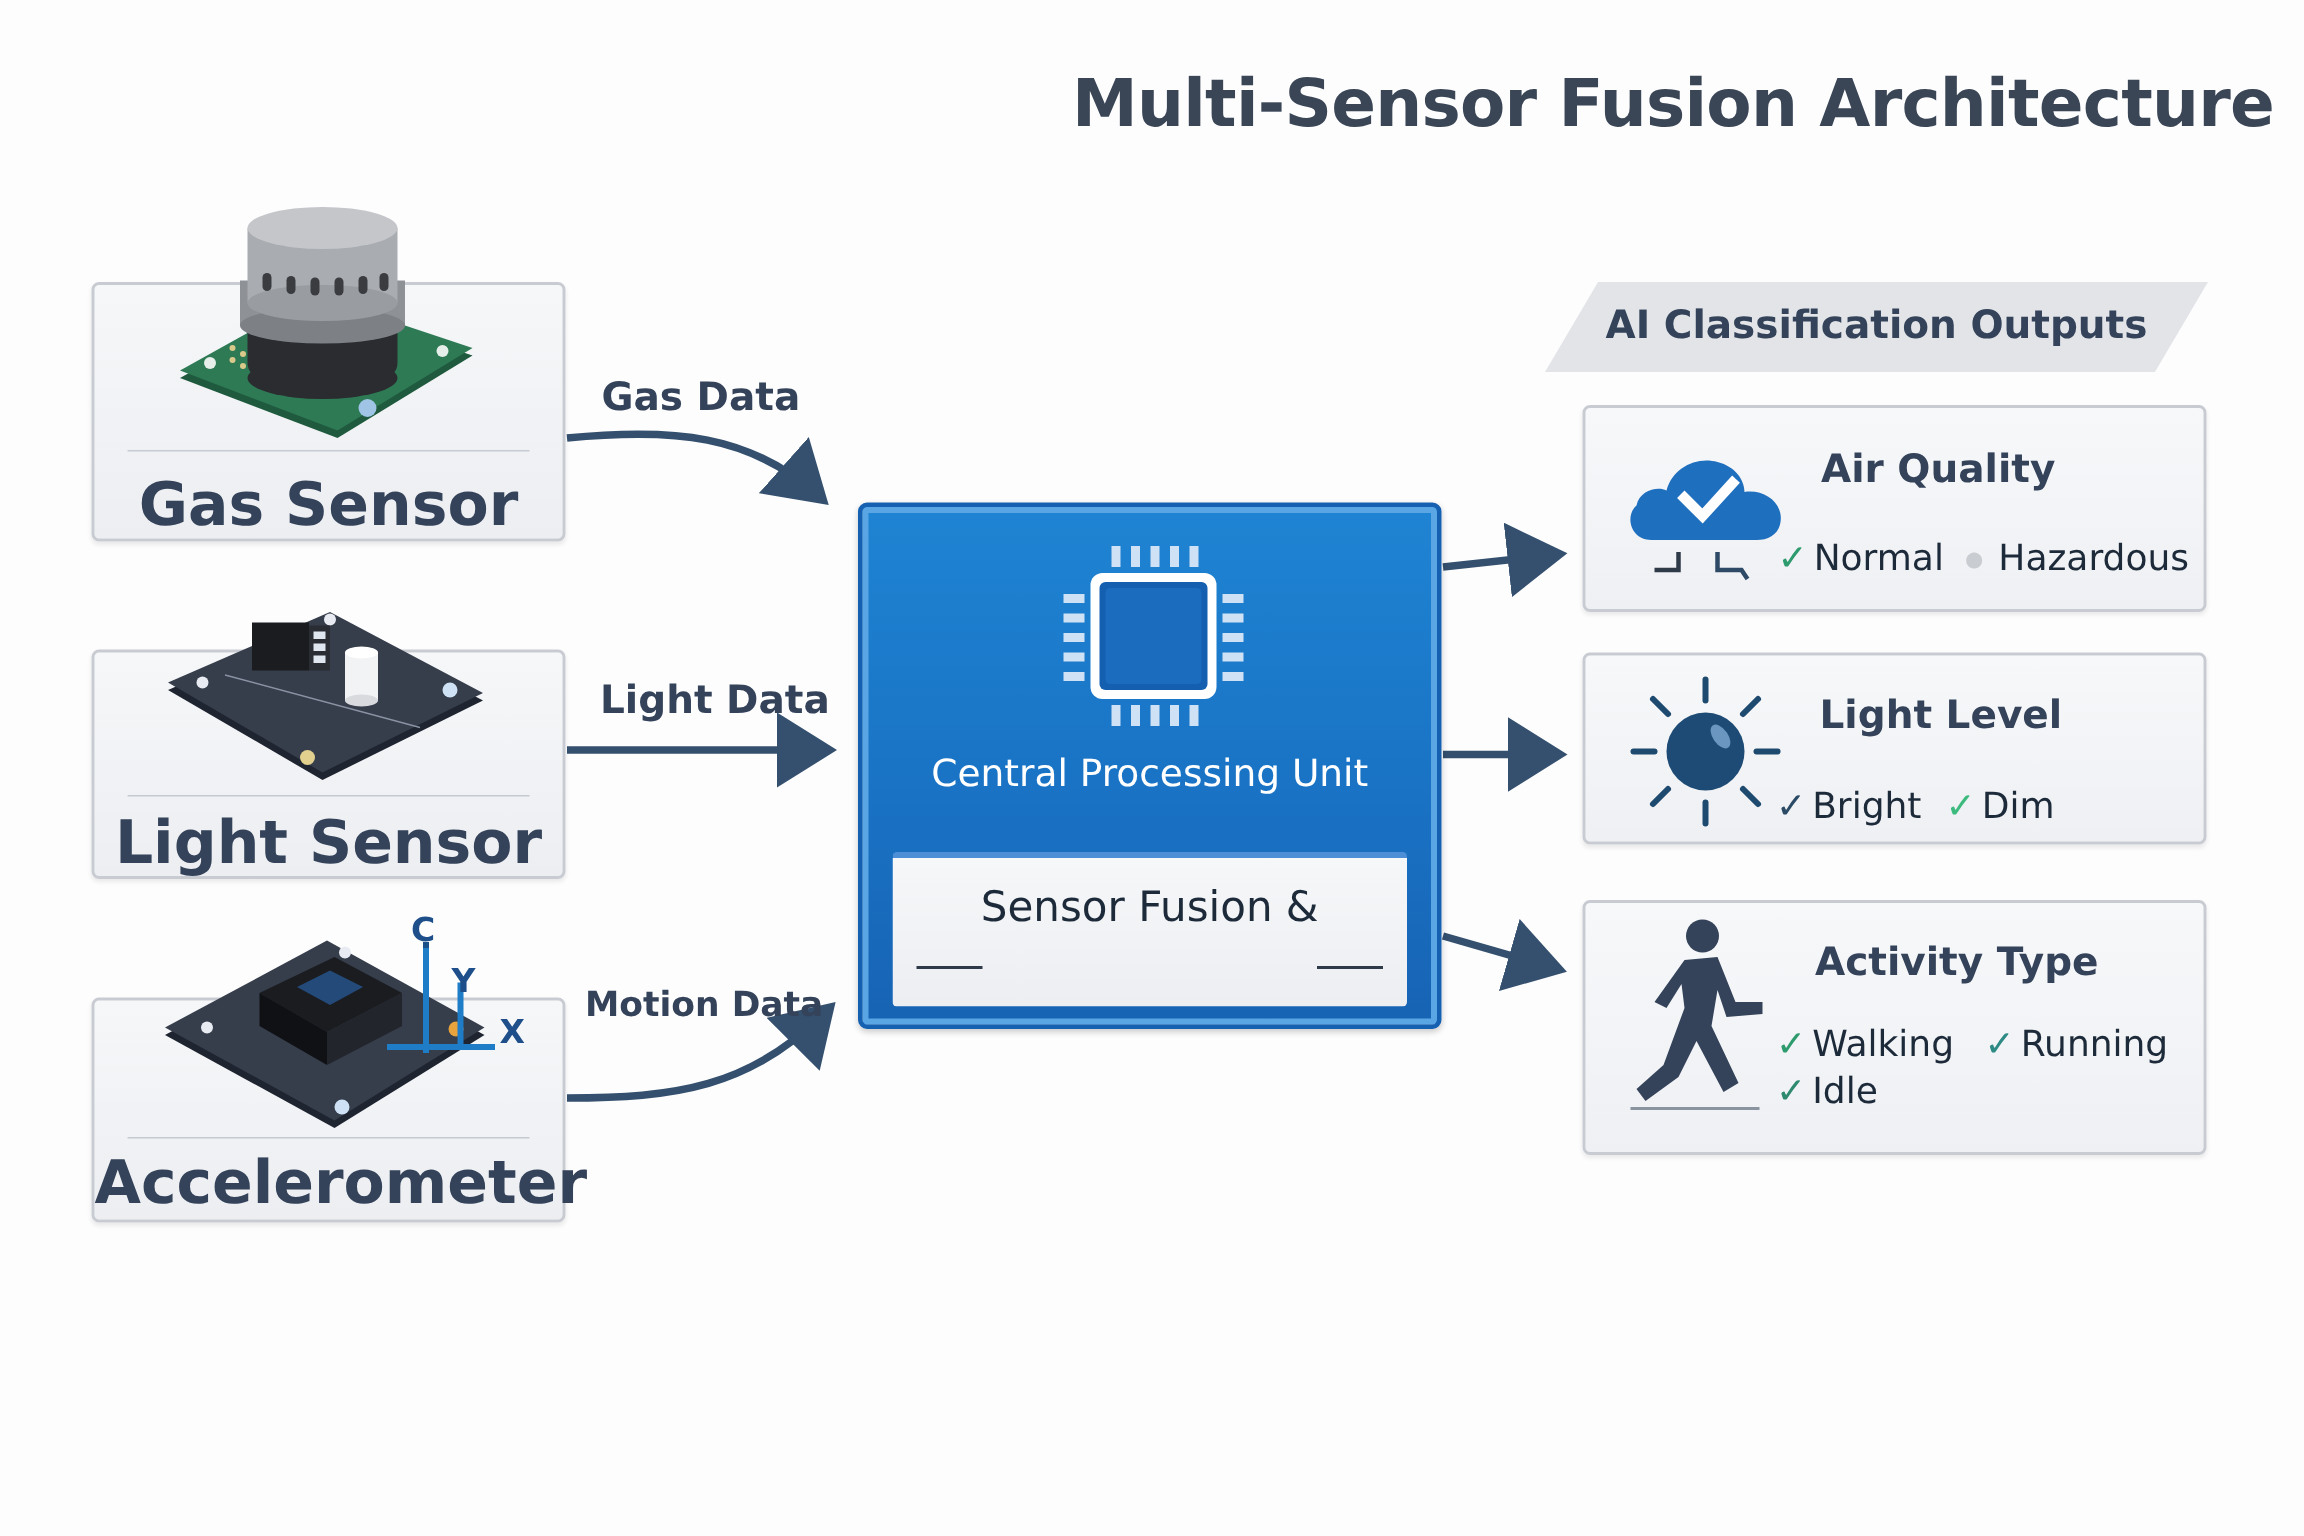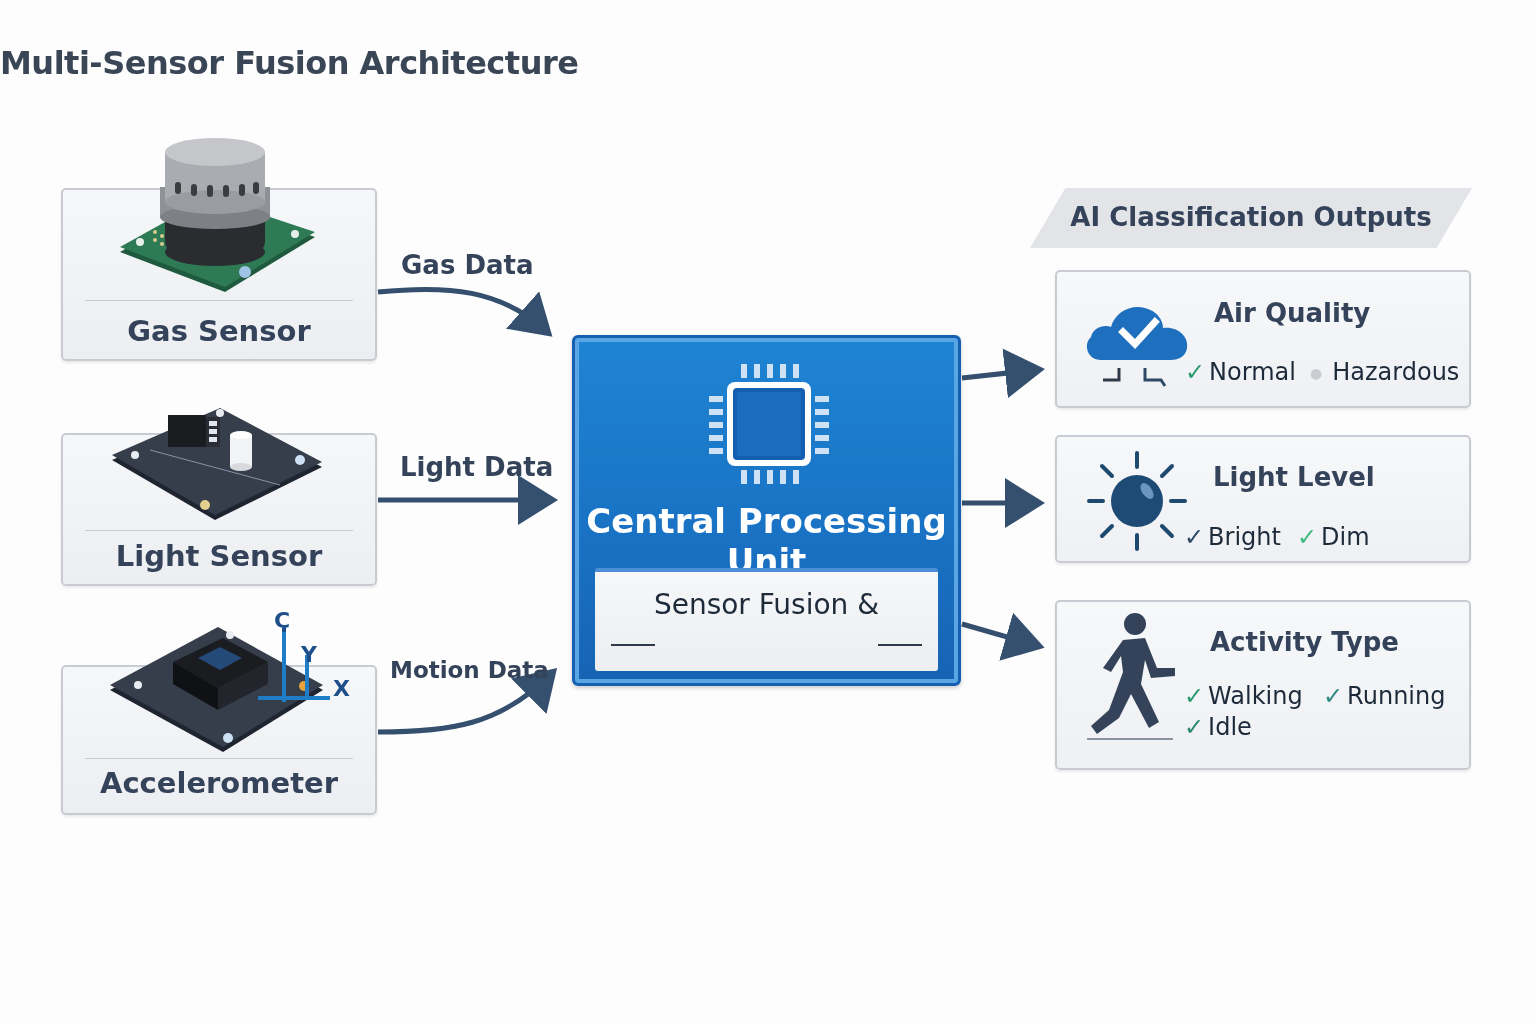--- a/index.html
+++ b/index.html
@@ -1,56 +1,56 @@
 <!DOCTYPE html>
 <html><head>
 <meta charset="utf-8">
 <style>
   * { box-sizing: border-box; margin: 0; padding: 0; }
   html, body { width: 1536px; height: 1024px; background: #fdfdfe; overflow: hidden; }
   body { position: relative; font-family: "DejaVu Sans", sans-serif; color: #2f3e52; }
 
   .title {
-    position: absolute; left: 0; width: 1516px; top: 44px; text-align: left;
-    font-size: 32px; font-weight: bold; color: #3a4656; letter-spacing: -0.5px;
+    position: absolute; left: 0; width: 1516px; top: 44px; text-align: right;
+    font-size: 44px; font-weight: bold; color: #3a4656; letter-spacing: -0.5px;
   }
 
   
   .sensor-card {
     position: absolute; left: 61px; width: 316px;
     background: linear-gradient(#f6f7f9, #eceef1);
     border: 2px solid #c8ccd2; border-radius: 5px;
     box-shadow: 0 2px 3px rgba(0,0,0,0.08);
   }
   .sensor-card .divider {
     position: absolute; left: 22px; right: 22px; height: 1px; background: #c6cbd2;
   }
   .sensor-card .label {
     position: absolute; left: 0; right: 0; text-align: center;
-    font-size: 29px; font-weight: bold; color: #34435a;
+    font-size: 40px; font-weight: bold; color: #34435a;
   }
   .sensor-art { position: absolute; }
 
   
   .conn-label { position: absolute; font-size: 26px; font-weight: bold; color: #34435a; }
   .conn-label.small { font-size: 23px; }
 
   svg.arrows { position: absolute; left: 0; top: 0; width: 1536px; height: 1024px; pointer-events: none; }
 
   
   .cpu-box {
     position: absolute; left: 572px; top: 335px; width: 389px; height: 351px;
     background: linear-gradient(#1f84d3 0%, #1a74c6 50%, #1763b4 100%);
     border: 3px solid #1560b0; border-radius: 6px;
     box-shadow: inset 0 0 0 4px #5aa6e4, 0 2px 4px rgba(0,0,0,0.2);
   }
   .cpu-chip { position: absolute; left: 132px; top: 24px; width: 124px; height: 124px; }
   .cpu-title {
     position: absolute; left: 0; right: 0; top: 163px; text-align: center;
-    font-size: 34px; font-weight: bold; color: #ffffff;
+    font-size: 25px; font-weight: normal; color: #ffffff;
   }
   .cpu-sub {
     position: absolute; left: 20px; right: 20px; top: 230px; height: 103px;
     background: linear-gradient(#f6f7f9, #eceef1);
     border-top: 4px solid #4d8fd6; border-radius: 3px; padding-left: 19px;
   }
   .cpu-sub .line1, .cpu-sub .line2 {
     position: absolute; left: 0; right: 0; text-align: center; font-size: 28px; color: #1d2a3a;
   }
   .cpu-sub .line1 { top: 16px; }

